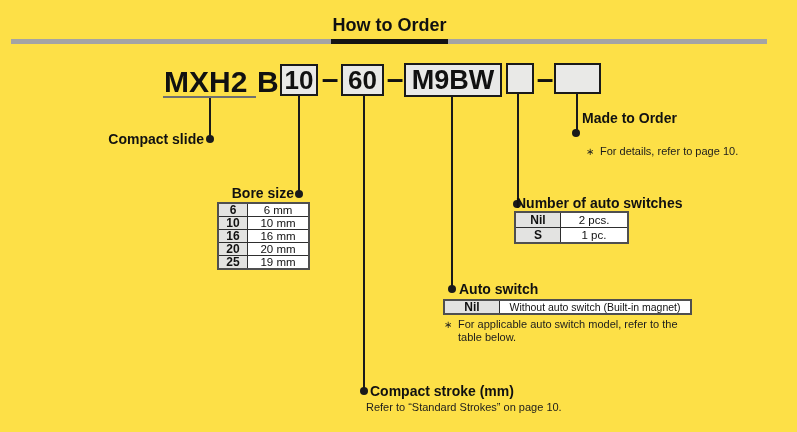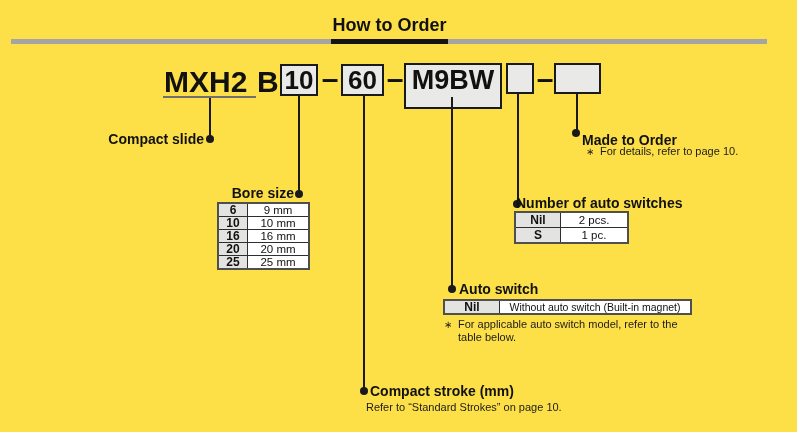--- a/index.html
+++ b/index.html
@@ -14,21 +14,21 @@
   .bar-black{position:absolute;left:331px;top:39px;width:117px;height:5px;background:#141414;}
   
   .model-prefix{position:absolute;left:164px;top:67px;font-size:30px;font-weight:bold;
                 line-height:30px;white-space:nowrap;}
   .model-prefix-underline{position:absolute;left:163px;top:96px;width:93px;height:2px;background:#6f6f6f;}
   .model-mount{position:absolute;left:257px;top:67px;font-size:30px;font-weight:bold;line-height:30px;}
   .mbox{position:absolute;box-sizing:border-box;border:2px solid #1a1a1a;background:#e9e9e7;
         font-weight:bold;text-align:center;}
   .box-bore{left:280px;top:64px;width:38px;height:32px;font-size:26px;line-height:28px;}
   .box-stroke{left:341px;top:64px;width:43px;height:32px;font-size:26px;line-height:28px;}
-  .box-switch{left:404px;top:63px;width:98px;height:46px;font-size:27px;line-height:30px;}
+  .box-switch{left:404px;top:63px;width:98px;height:34px;font-size:27px;line-height:30px;}
   .box-qty{left:506px;top:63px;width:28px;height:31px;}
   .box-mto{left:554px;top:63px;width:47px;height:31px;}
   .dash{position:absolute;font-size:30px;font-weight:bold;line-height:32px;text-align:center;width:20px;}
   .dash1{left:320px;top:63px;} .dash2{left:385px;top:63px;} .dash3{left:535px;top:63px;}
   
   .vline{position:absolute;width:2px;background:#1a1a1a;}
   .line-compact{left:209px;top:98px;height:38px;}
   .line-bore{left:298px;top:96px;height:96px;}
   .line-stroke{left:363px;top:96px;height:292px;}
   .line-switch{left:451px;top:97px;height:189px;}
@@ -38,21 +38,21 @@
   .dot-compact{left:206px;top:135px;} .dot-bore{left:295px;top:190px;}
   .dot-stroke{left:360px;top:387px;}  .dot-switch{left:448px;top:285px;}
   .dot-qty{left:513px;top:200px;}     .dot-mto{left:572px;top:129px;}
   
   .lbl{position:absolute;font-weight:bold;font-size:14px;line-height:15px;white-space:nowrap;}
   .lbl-compact{left:84px;top:132px;width:120px;text-align:right;}
   .lbl-bore{left:174px;top:186px;width:120px;text-align:right;}
   .lbl-stroke{left:370px;top:384px;}
   .lbl-switch{left:459px;top:282px;}
   .lbl-qty{left:516px;top:196px;}
-  .lbl-mto{left:582px;top:133px;}
+  .lbl-mto{left:582px;top:111px;}
   
   .note{position:absolute;font-size:11px;line-height:13px;color:#1c1c1c;white-space:nowrap;}
   .note-row{display:flex;}
   .note-marker{display:inline-block;width:14px;font-size:10px;}
   .note-stroke{left:366px;top:401px;}
   .note-switch{left:444px;top:318px;}
   .note-switch .wrap-line{padding-left:14px;}
   .note-mto{left:586px;top:145px;}
   
   .ctable{position:absolute;border-collapse:collapse;border:2px solid #4f4f4f;background:#fff;}
@@ -101,37 +101,37 @@
   <div class="dot dot-qty"></div>
   <div class="dot dot-mto"></div>
 
   <div class="lbl lbl-compact">Compact slide</div>
 
   <div class="lbl lbl-bore">Bore size</div>
   <table class="ctable table-bore">
     <tbody>
         <tr>
       <td class="key">6</td>
-      <td class="val">9 mm</td>
+      <td class="val">6 mm</td>
     </tr>
     <tr>
       <td class="key">10</td>
       <td class="val">10 mm</td>
     </tr>
     <tr>
       <td class="key">16</td>
       <td class="val">16 mm</td>
     </tr>
     <tr>
       <td class="key">20</td>
       <td class="val">20 mm</td>
     </tr>
     <tr>
       <td class="key">25</td>
-      <td class="val">25 mm</td>
+      <td class="val">19 mm</td>
     </tr>
   </tbody>
     </table>
 
   <div class="lbl lbl-stroke">Compact stroke (mm)</div>
   <div class="note note-stroke">Refer to “Standard Strokes” on page 10.</div>
 
   <div class="lbl lbl-switch">Auto switch</div>
   <table class="ctable table-switch">
     <tbody>

